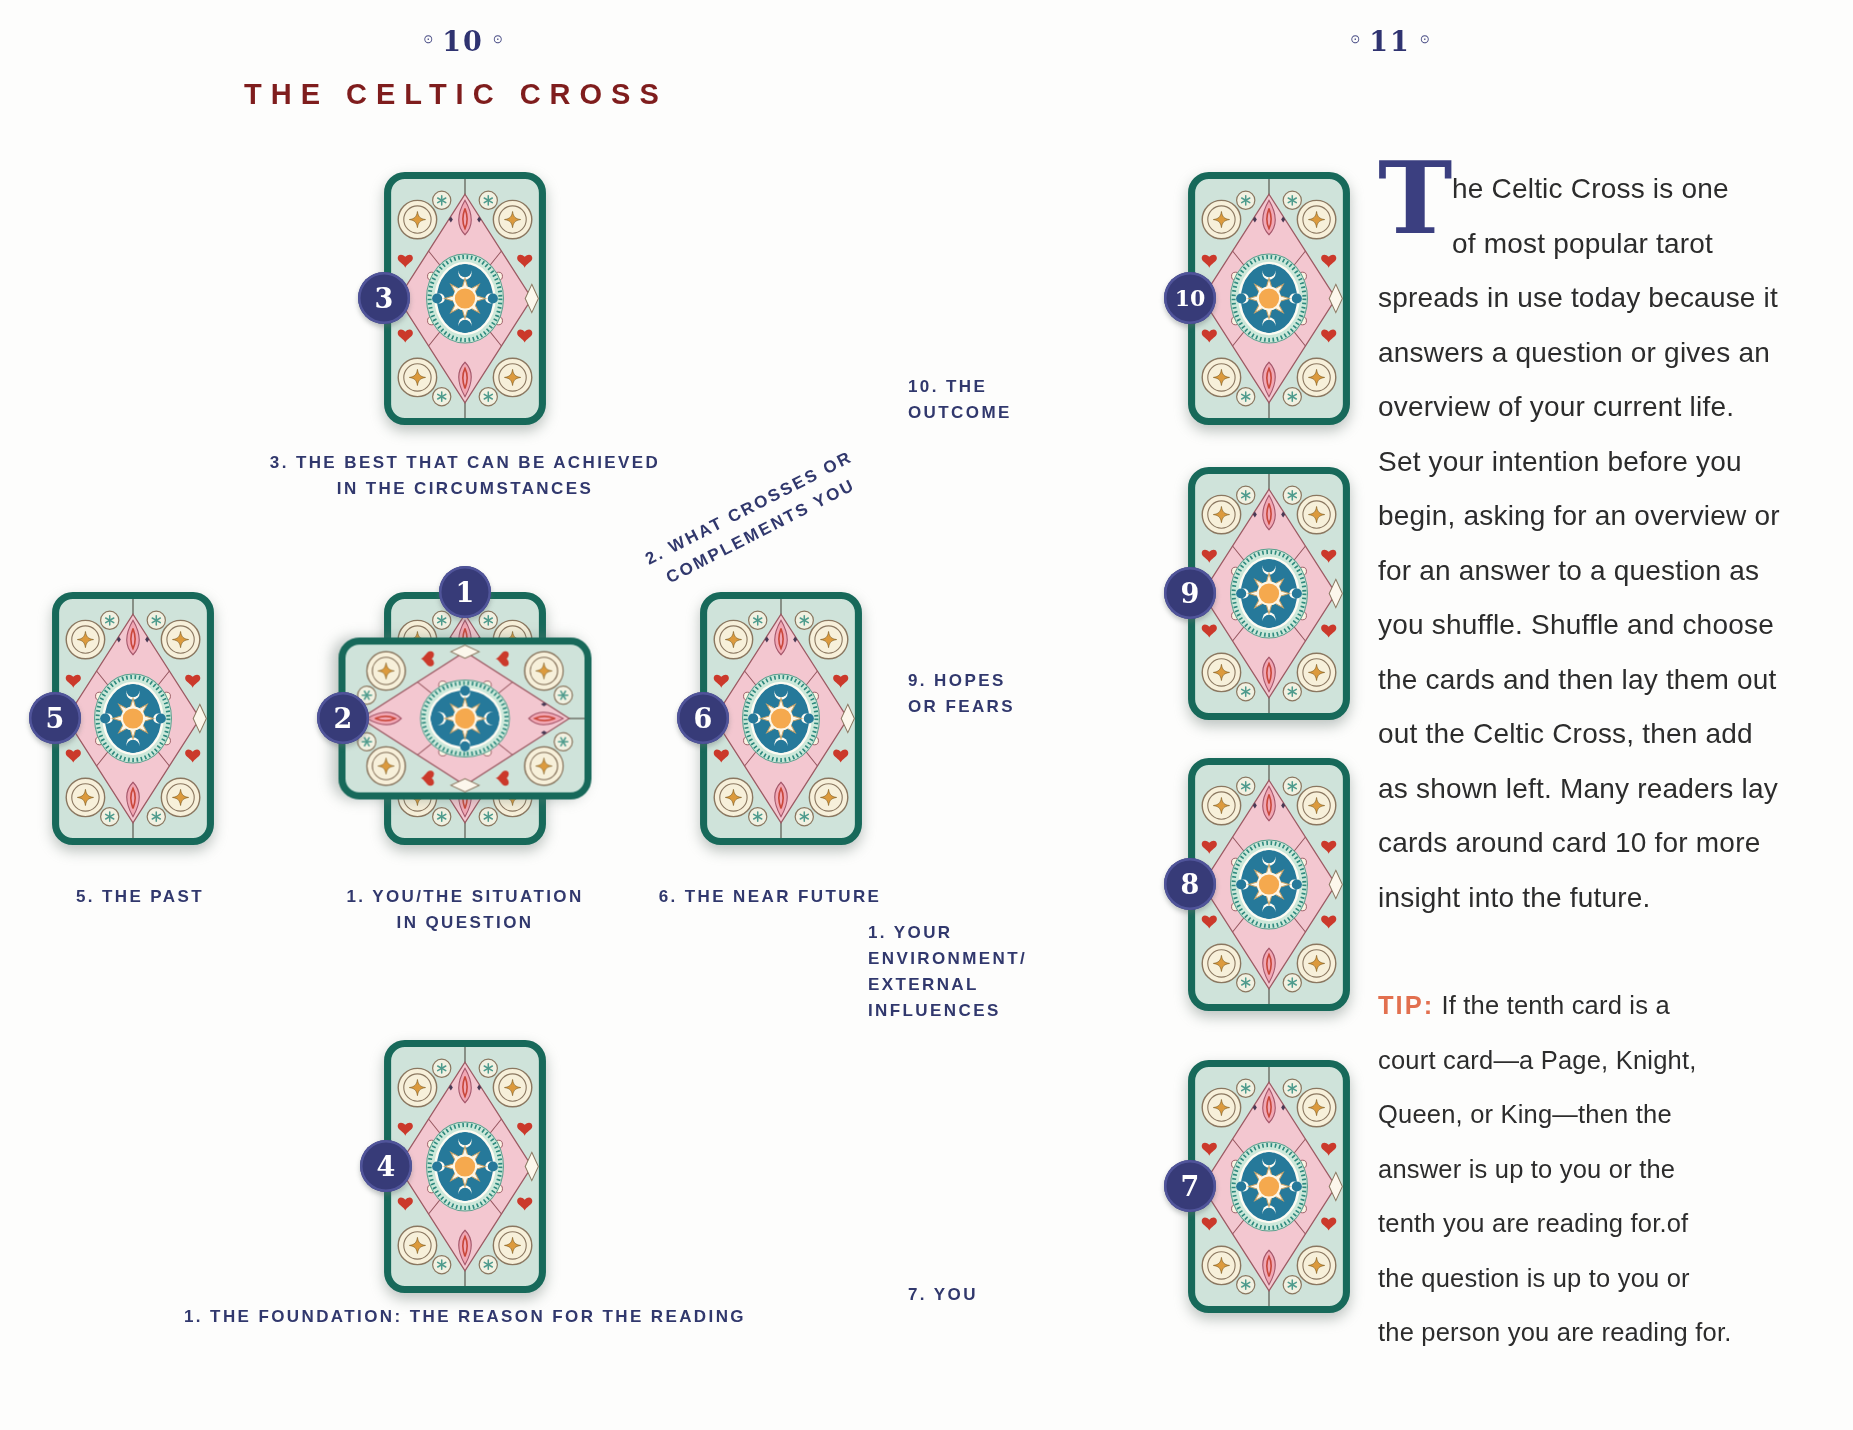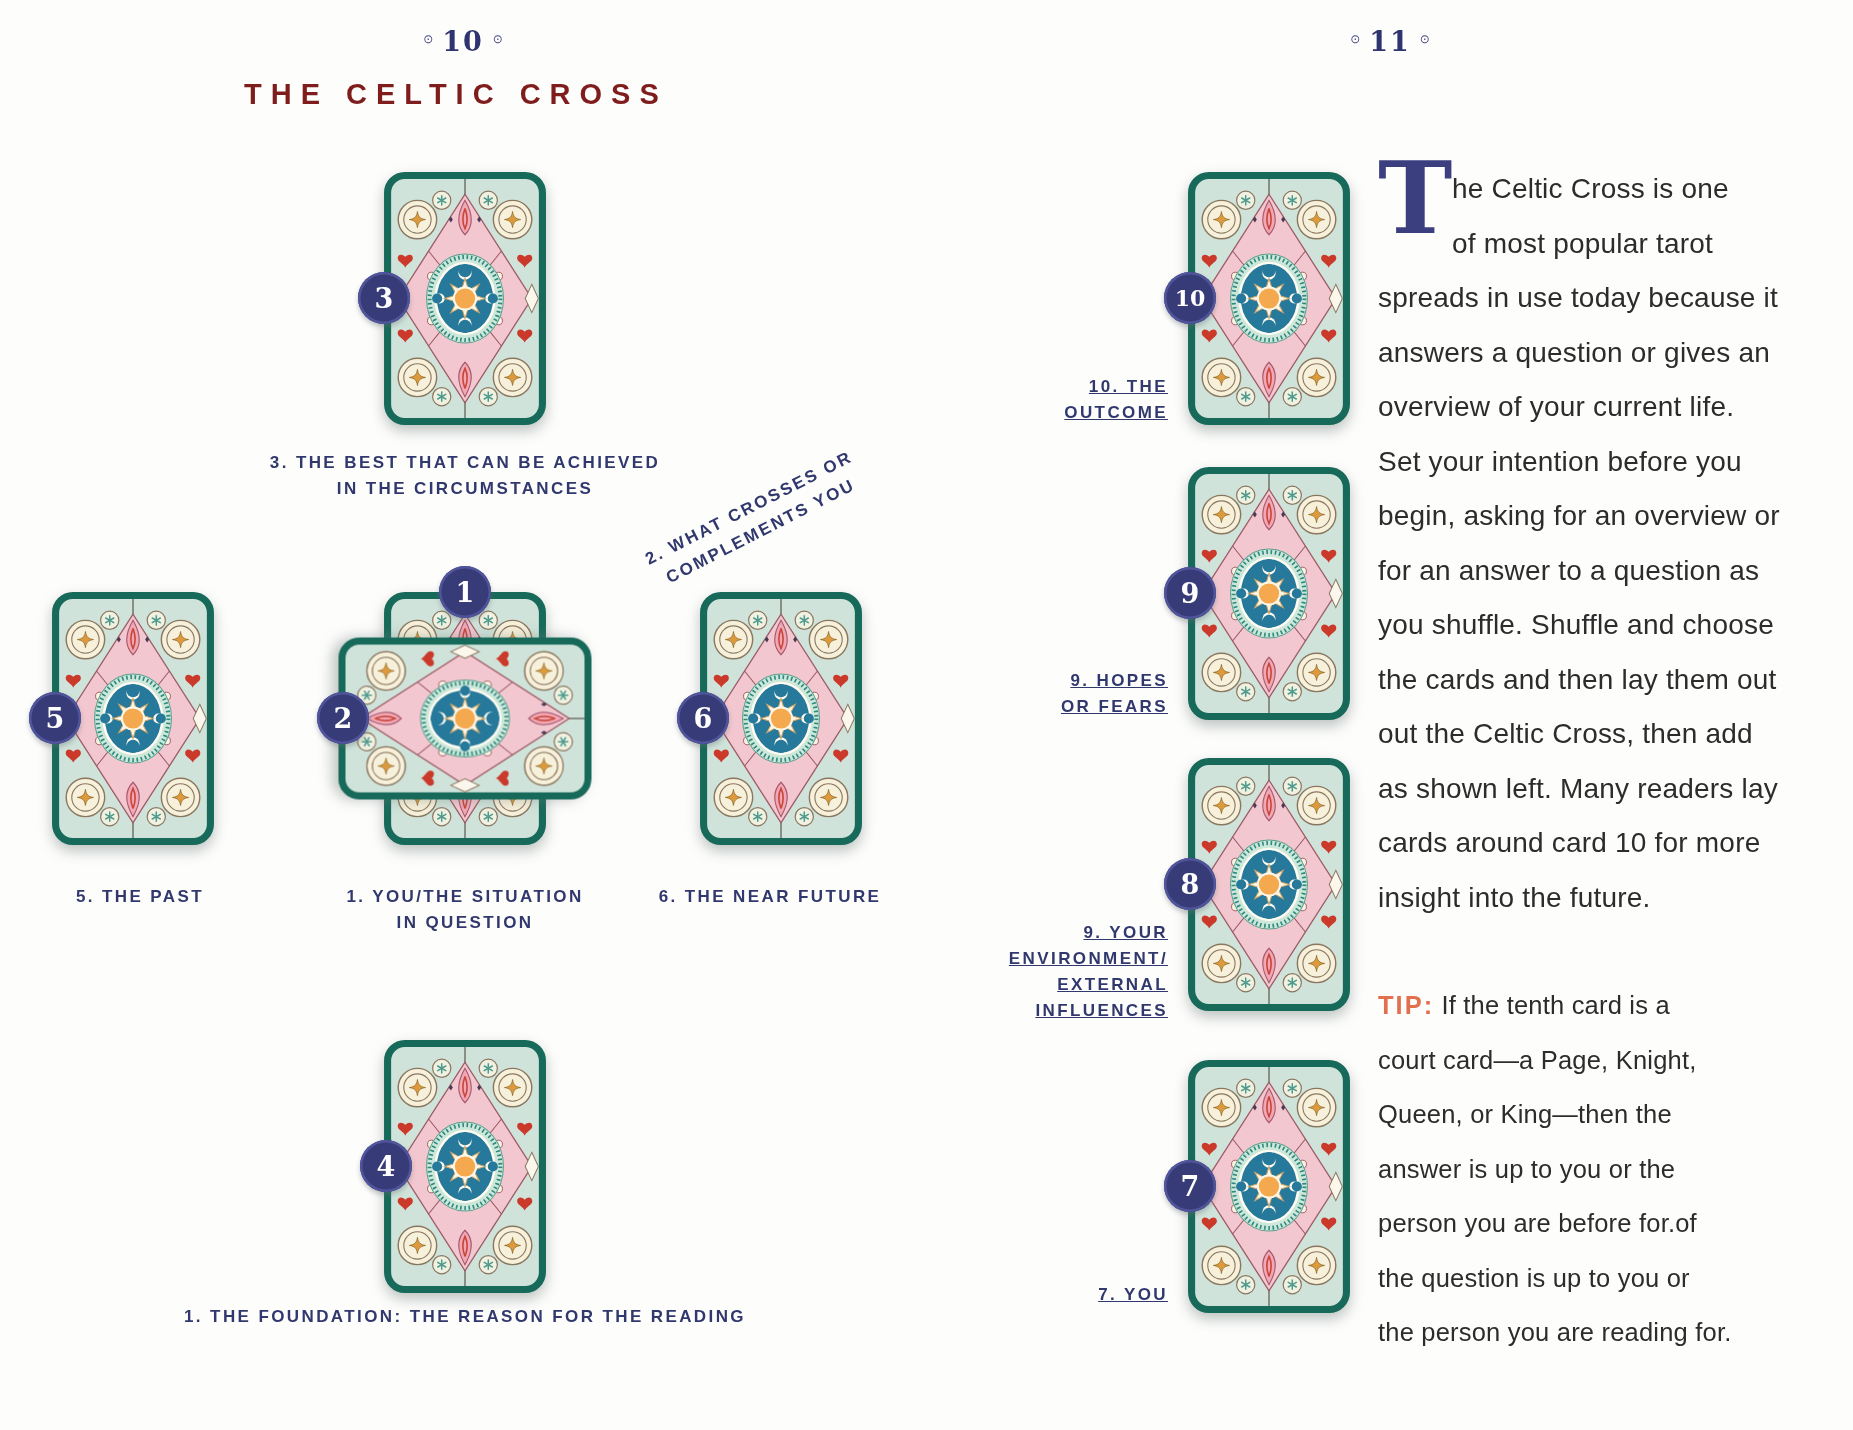--- a/index.html
+++ b/index.html
@@ -11,21 +11,21 @@
   .title{position:absolute;left:244px;top:78px;color:#7f1d1d;font-weight:bold;font-size:29px;letter-spacing:9px;white-space:nowrap;}
   .card{position:absolute;filter:drop-shadow(0 6px 7px rgba(108,124,118,.45));}
   .card.horizontal{transform:rotate(90deg);transform-origin:50% 50%;}
   .badge{position:absolute;width:52px;height:52px;border-radius:50%;background:#373b78;color:#ffffff;
          display:flex;align-items:center;justify-content:center;font-family:"DejaVu Serif",serif;
          font-weight:bold;font-size:27px;z-index:6;
          box-shadow:inset 0 0 0 2.5px #50549a, 0 3px 5px rgba(100,110,110,.4);}
   .badge.two-digit{font-size:22px;}
   .poslabel{position:absolute;color:#31386d;font-size:17px;font-weight:bold;letter-spacing:2.4px;
             line-height:26px;text-align:center;}
-  .poslabel.right-align{text-align:right;text-decoration:underline;}
+  .poslabel.right-align{text-align:left;}
   .diag{transform:rotate(-27deg);transform-origin:50% 50%;}
   .bodytext{position:absolute;left:1378px;top:162px;color:#2c2c2c;font-size:28px;letter-spacing:.2px;}
   .tiptext{position:absolute;left:1378px;top:978px;color:#2c2c2c;font-size:25.5px;letter-spacing:.2px;}
   .bline{line-height:54.5px;white-space:nowrap;}
   .bline.indent{padding-left:74px;}
   .dropcap{position:absolute;left:1378px;top:148px;font-family:"DejaVu Serif",serif;font-weight:bold;
            font-size:100px;line-height:100px;color:#3b3f80;}
   .tiplabel{color:#e2704f;font-weight:bold;letter-spacing:2px;}
   svg.hidden-defs{position:absolute;width:0;height:0;}
 </style>
@@ -178,21 +178,21 @@
 
   <div class="poslabel right-align" style="right:685px;top:374px;width:260px;">
     <div>10. THE</div>
     <div>OUTCOME</div>
   </div>
   <div class="poslabel right-align" style="right:685px;top:668px;width:260px;">
     <div>9. HOPES</div>
     <div>OR FEARS</div>
   </div>
   <div class="poslabel right-align" style="right:685px;top:920px;width:300px;">
-    <div>9. YOUR</div>
+    <div>1. YOUR</div>
     <div>ENVIRONMENT/</div>
     <div>EXTERNAL</div>
     <div>INFLUENCES</div>
   </div>
   <div class="poslabel right-align" style="right:685px;top:1282px;width:260px;">7. YOU</div>
 
   <div class="dropcap">T</div>
   <div class="bodytext">
     <div class="bline indent">he Celtic Cross is one</div>
     <div class="bline indent">of most popular tarot</div>
@@ -208,18 +208,18 @@
     <div class="bline">as shown left. Many readers lay</div>
     <div class="bline">cards around card 10 for more</div>
     <div class="bline">insight into the future.</div>
   </div>
 
   <div class="tiptext">
     <div class="bline"><span class="tiplabel">TIP:</span> <span>If the tenth card is a</span></div>
     <div class="bline">court card—a Page, Knight,</div>
     <div class="bline">Queen, or King—then the</div>
     <div class="bline">answer is up to you or the</div>
-    <div class="bline">person you are before for.of</div>
+    <div class="bline">tenth you are reading for.of</div>
     <div class="bline">the question is up to you or</div>
     <div class="bline">the person you are reading for.</div>
   </div>
 
 </div>
 
 </body></html>

